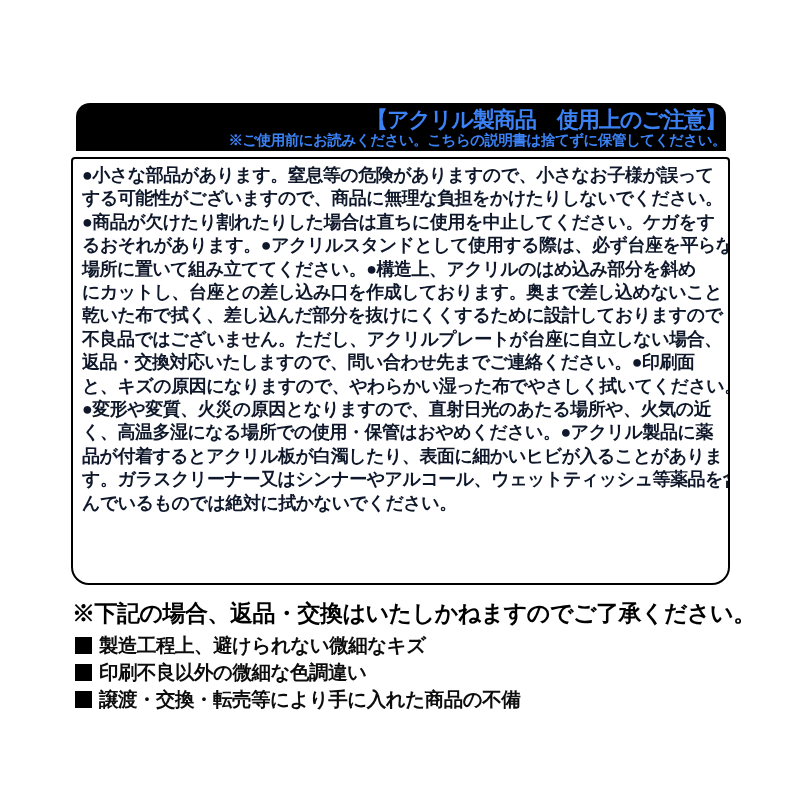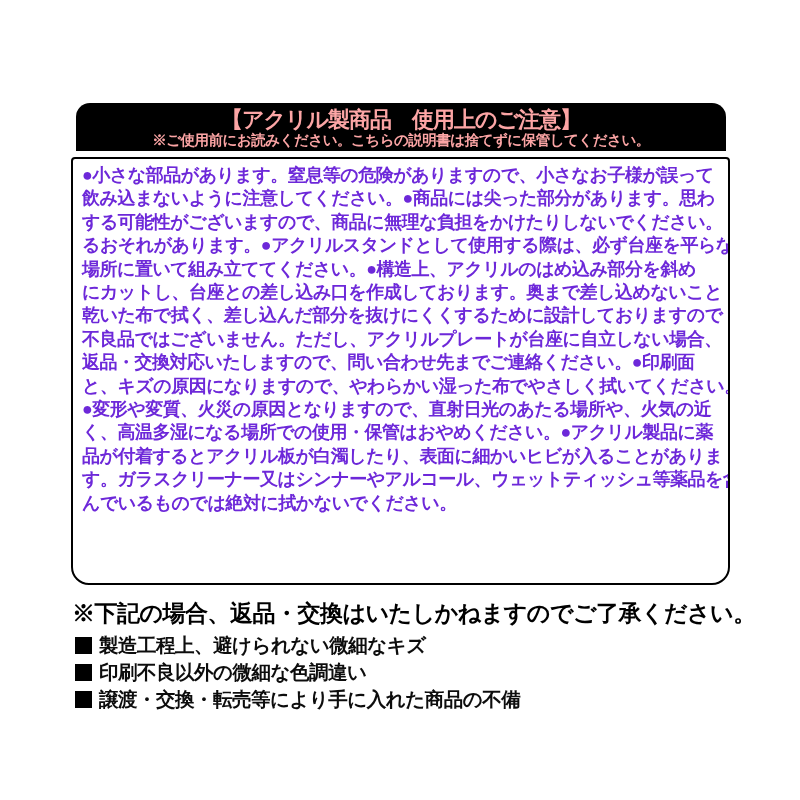--- a/index.html
+++ b/index.html
@@ -13,22 +13,22 @@
   }
   .sheet { position: absolute; inset: 0; }
 
   
   .notice-header {
     position: absolute;
     left: 76px; top: 103px;
     width: 650px; height: 48px;
     background: #000000;
     border-radius: 14px 14px 0 0;
-    color: #fca5a5;
-    text-align: center;
+    color: #3b82f6;
+    text-align: right;
     padding-top: 4px;
   }
   .notice-title {
     font-size: 22px;
     font-weight: 700;
     line-height: 25px;
     letter-spacing: -1px;
     white-space: nowrap;
   }
   .notice-subtitle {
@@ -49,21 +49,21 @@
     background: #ffffff;
     padding: 5px 8px 0 9px;
     overflow: hidden;
   }
   .notice-line {
     font-size: 18px;
     font-weight: 600;
     line-height: 23.4px;
     letter-spacing: -0.5px;
     white-space: nowrap;
-    color: #6d28d9;
+    color: #0f172a;
   }
 
   
   .returns-heading {
     position: absolute;
     left: 72px; top: 598px;
     width: 660px;
     font-size: 23px;
     font-weight: 700;
     letter-spacing: -0.5px;
@@ -102,22 +102,22 @@
 
 <div class="sheet">
 
   <div class="notice-header">
     <div class="notice-title">【アクリル製商品　使用上のご注意】</div>
     <div class="notice-subtitle">※ご使用前にお読みください。こちらの説明書は捨てずに保管してください。</div>
   </div>
 
   <div class="notice-box">
     <div class="notice-line">●小さな部品があります。窒息等の危険がありますので、小さなお子様が誤って</div>
-    <div class="notice-line">飲み込まないように注意してください。●商品には尖った部分があります。思わ</div>
     <div class="notice-line">する可能性がございますので、商品に無理な負担をかけたりしないでください。</div>
+    <div class="notice-line">●商品が欠けたり割れたりした場合は直ちに使用を中止してください。ケガをす</div>
     <div class="notice-line">るおそれがあります。●アクリルスタンドとして使用する際は、必ず台座を平らな</div>
     <div class="notice-line">場所に置いて組み立ててください。●構造上、アクリルのはめ込み部分を斜め</div>
     <div class="notice-line">にカットし、台座との差し込み口を作成しております。奥まで差し込めないこと</div>
     <div class="notice-line">乾いた布で拭く、差し込んだ部分を抜けにくくするために設計しておりますので</div>
     <div class="notice-line">不良品ではございません。ただし、アクリルプレートが台座に自立しない場合、</div>
     <div class="notice-line">返品・交換対応いたしますので、問い合わせ先までご連絡ください。●印刷面</div>
     <div class="notice-line">と、キズの原因になりますので、やわらかい湿った布でやさしく拭いてください。</div>
     <div class="notice-line">●変形や変質、火災の原因となりますので、直射日光のあたる場所や、火気の近</div>
     <div class="notice-line">く、高温多湿になる場所での使用・保管はおやめください。●アクリル製品に薬</div>
     <div class="notice-line">品が付着するとアクリル板が白濁したり、表面に細かいヒビが入ることがありま</div>

